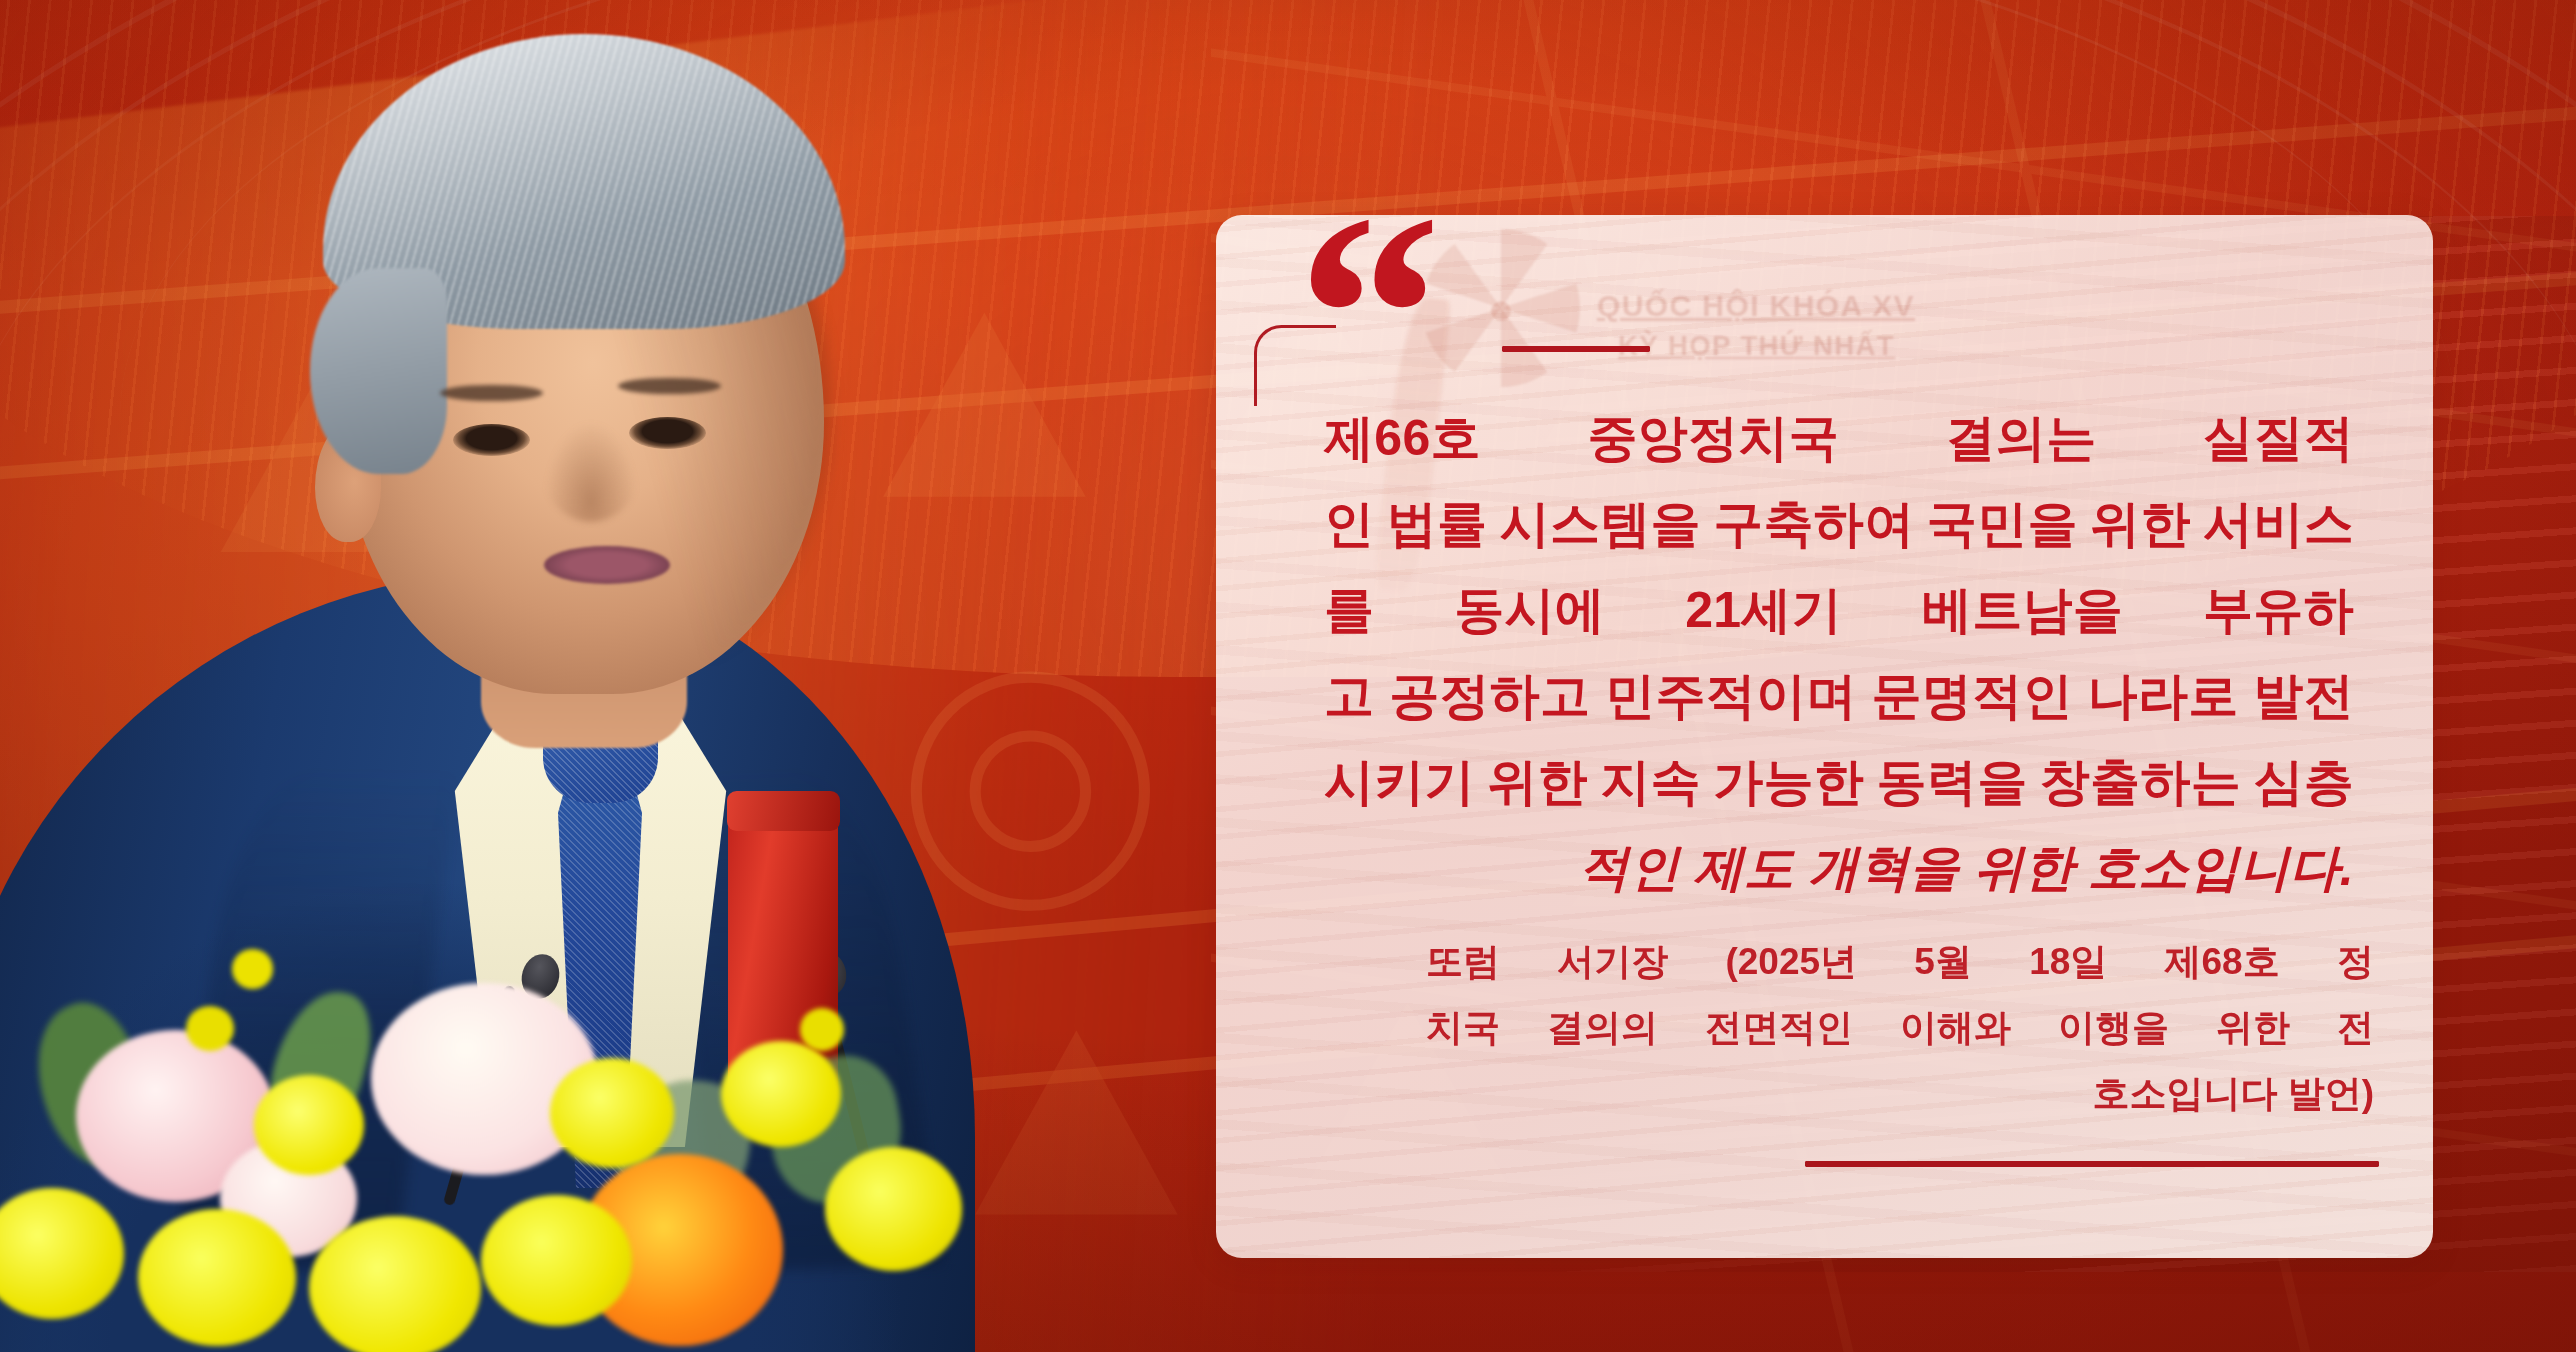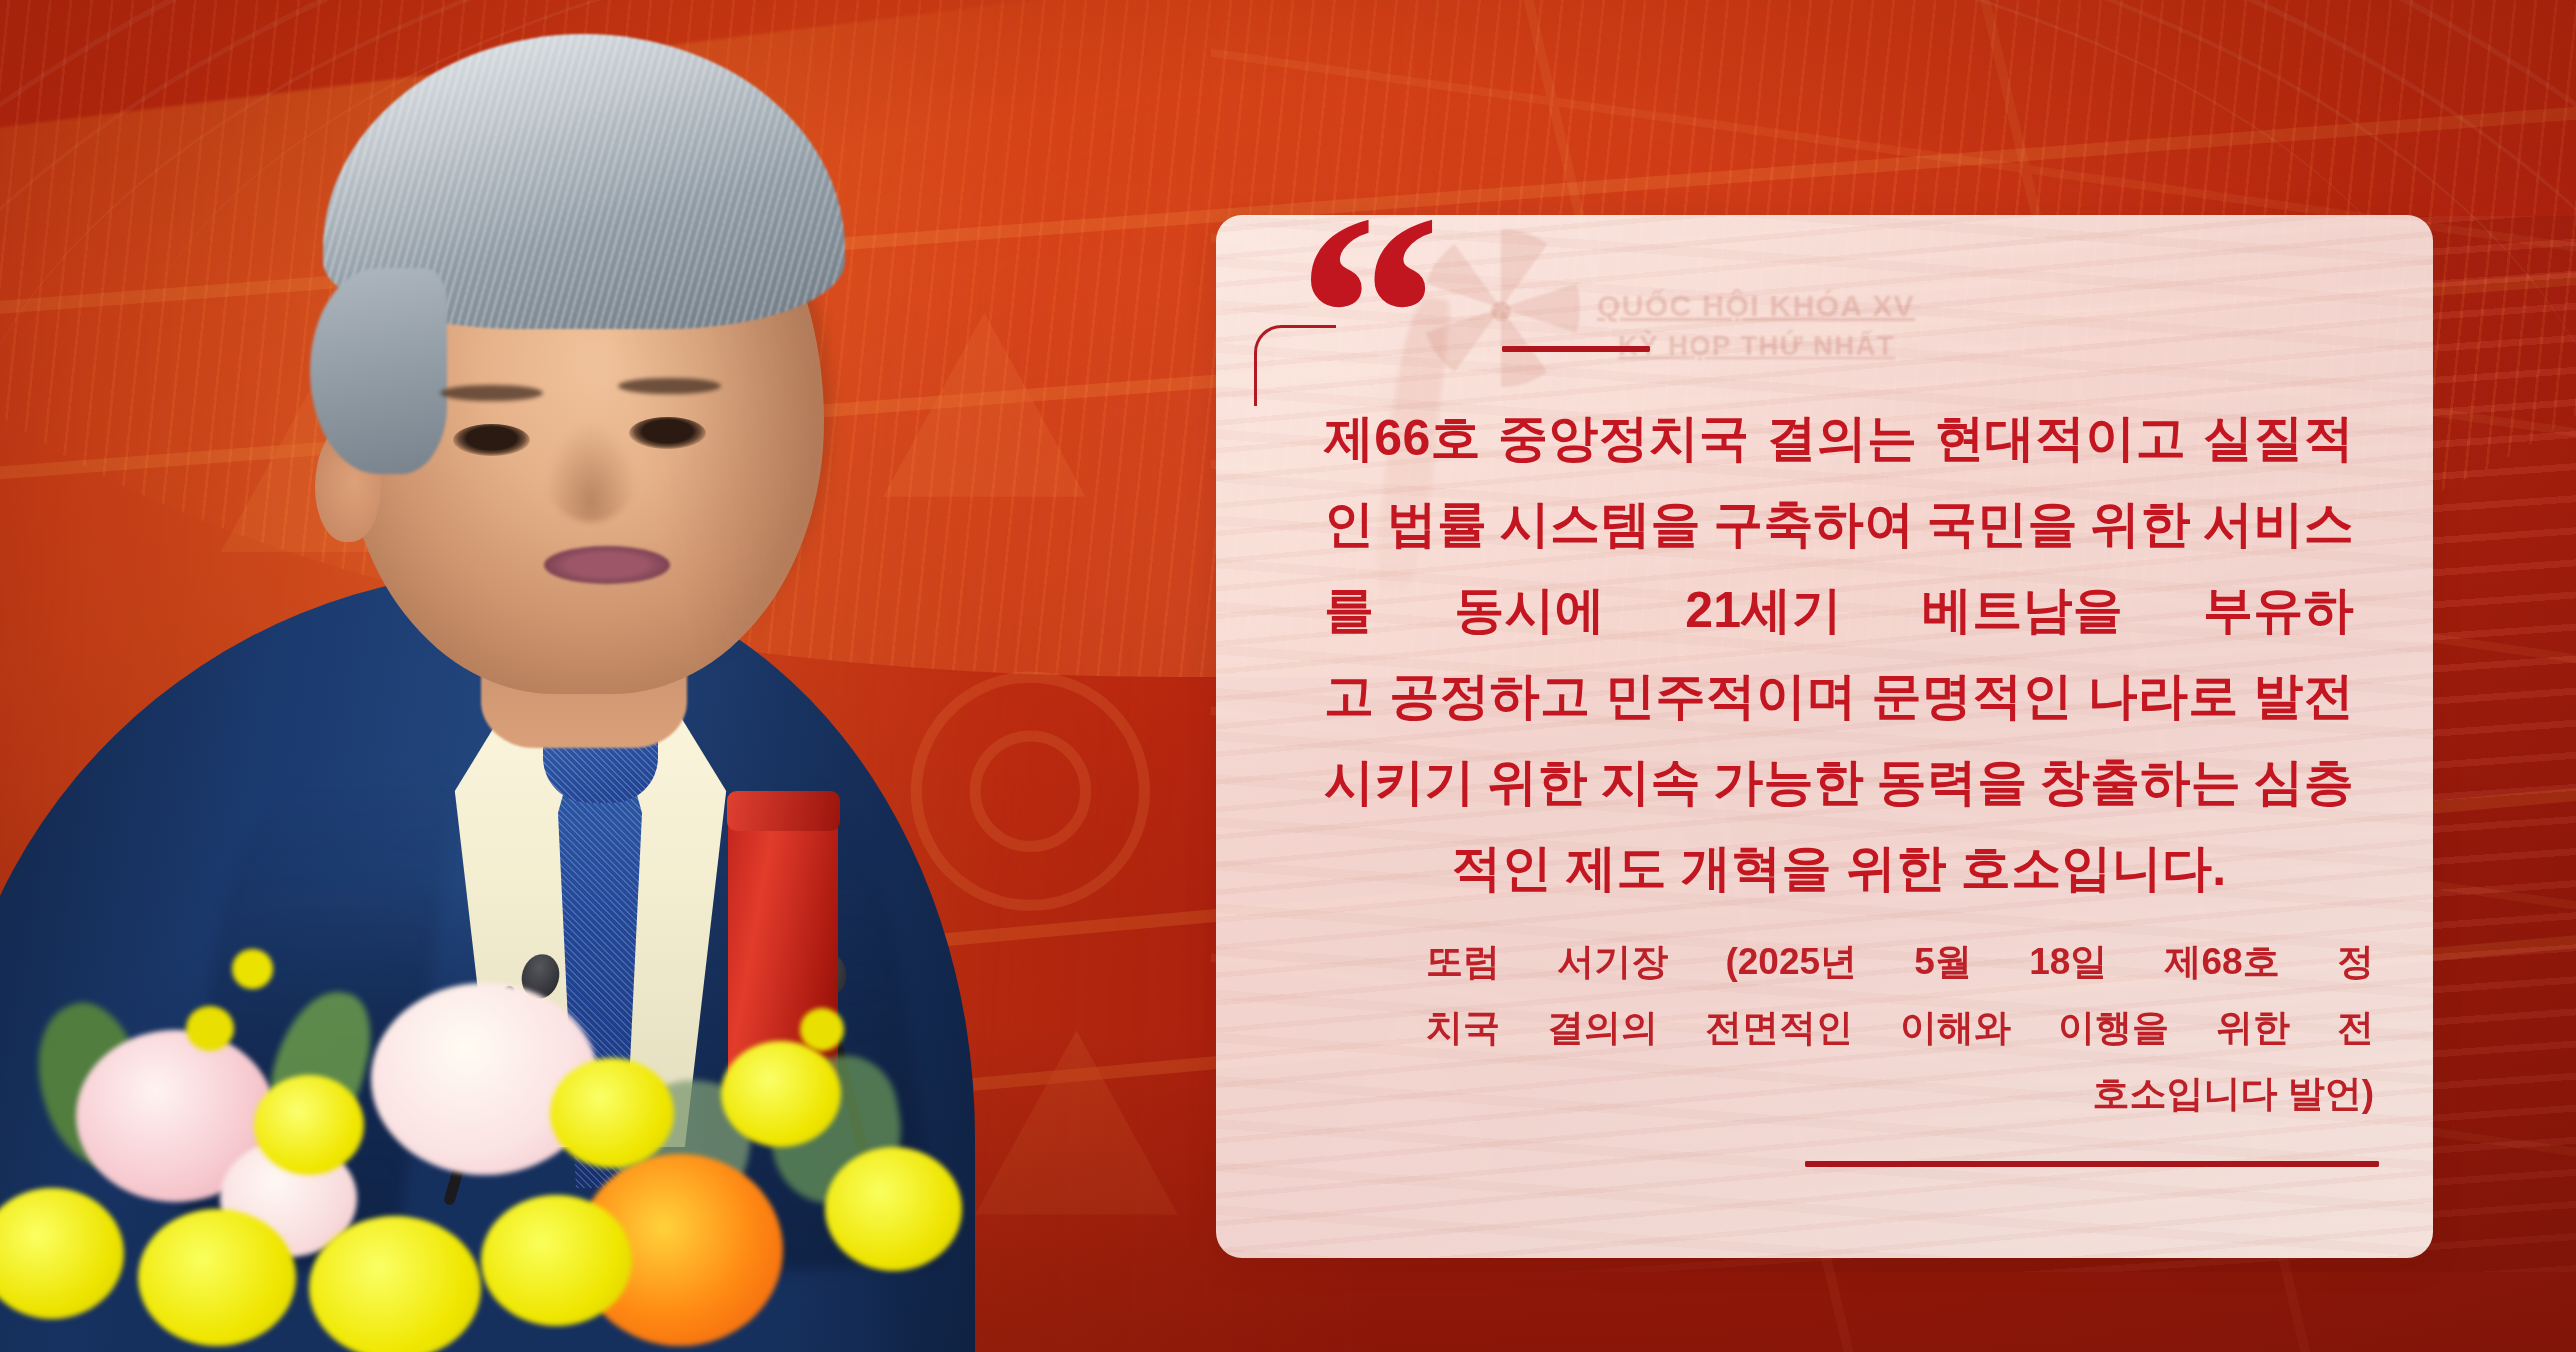--- a/index.html
+++ b/index.html
@@ -266,21 +266,21 @@
     color:#C41620;
     font-size:50px;
     font-weight:700;
     line-height:86px;
     letter-spacing:0.3px;
   }
   .qline{
     display:flex; justify-content:space-between;
     white-space:nowrap;
   }
-  .qline.last{ justify-content:center; }
+  .qline.last{ justify-content:flex-end;font-style:italic; }
   .qline span{ display:inline-block; }
 
   
   .attrib{
     position:absolute; right:59px; top:714px; width:948px;
     color:#BE2028;
     font-size:37px;
     font-weight:700;
     line-height:66px;
     text-align:center;
@@ -434,21 +434,20 @@
 
       <div class="quote-glyph">“</div>
 
       <div class="rule-top"></div>
 
       <div class="quote-body">
         <div class="qline">
           <span>제66호</span>
           <span>중앙정치국</span>
           <span>결의는</span>
-          <span>현대적이고</span>
           <span>실질적</span>
         </div>
         <div class="qline">
           <span>인</span>
           <span>법률</span>
           <span>시스템을</span>
           <span>구축하여</span>
           <span>국민을</span>
           <span>위한</span>
           <span>서비스</span>

